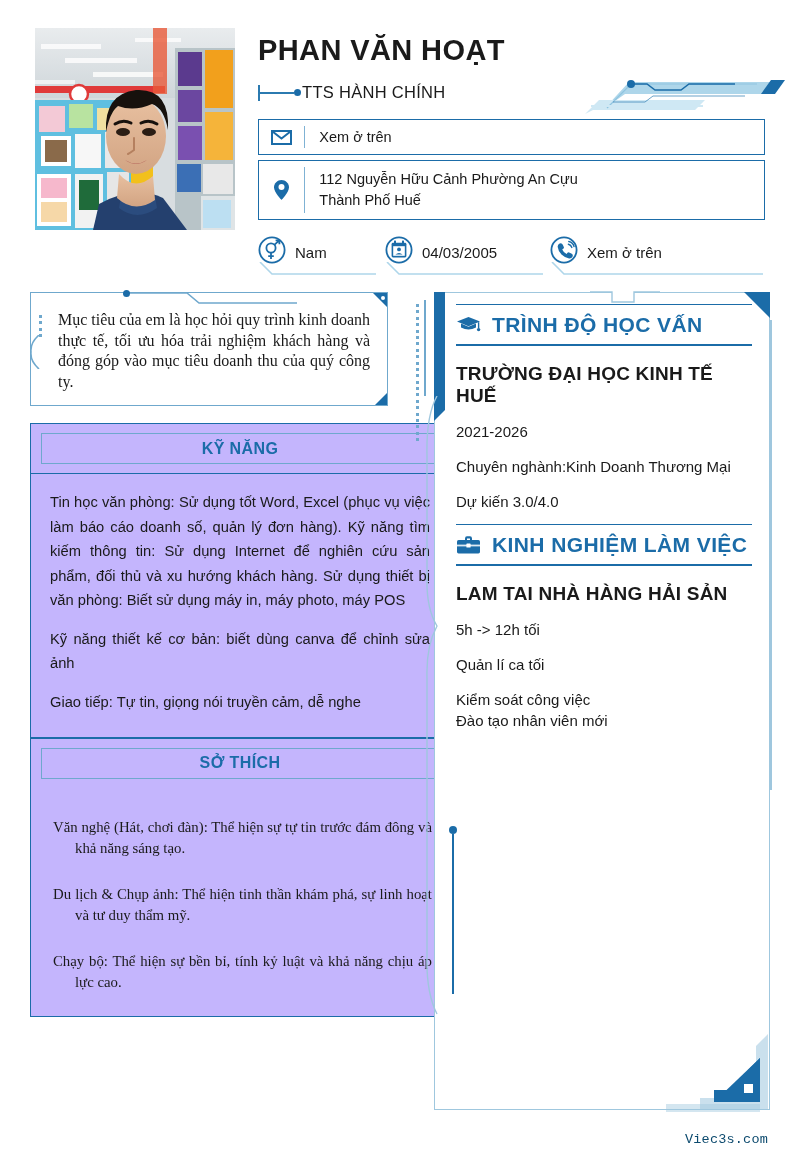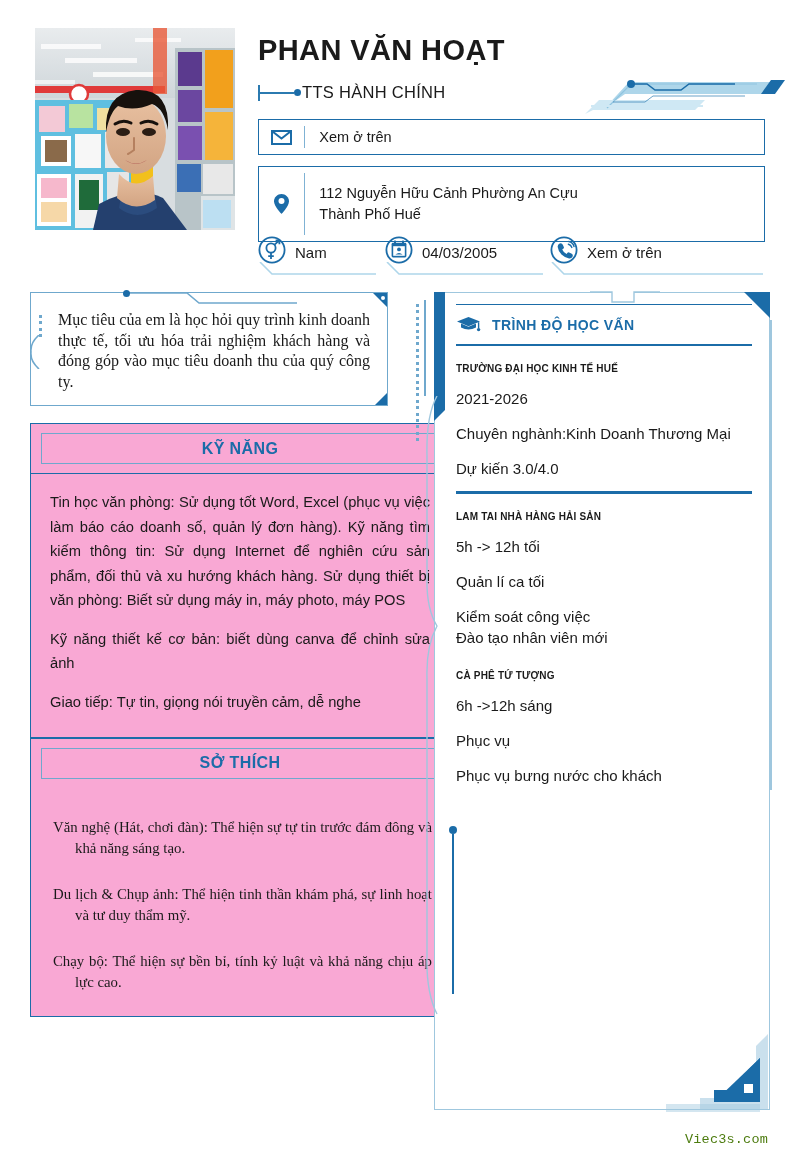--- a/index.html
+++ b/index.html
@@ -48,21 +48,21 @@
     font-size: 16.5px; color: #1a1a1a; letter-spacing: .3px; white-space: nowrap;
   }
 
   .header-deco { position: absolute; left: 585px; top: 62px; width: 200px; height: 52px; }
 
   .contact-box {
     position: absolute; border: 1.3px solid #1b6ca8; background: #fff;
     display: flex; align-items: center;
   }
   .cb-email { left: 258px; top: 119px; width: 507px; height: 36px; }
-  .cb-addr  { left: 258px; top: 166px; width: 507px; height: 76px; }
+  .cb-addr  { left: 258px; top: 160px; width: 507px; height: 60px; }
   .cb-icon {
     width: 45px; display: flex; align-items: center; justify-content: center;
     flex: 0 0 45px; align-self: stretch;
   }
   .cb-sep { width: 1.3px; background: #7fb2d4; align-self: stretch; margin: 6px 0; }
   .cb-text { padding-left: 14px; font-size: 14.5px; color: #1a1a1a; line-height: 21px; }
 
   .minirow { position: absolute; top: 236px; display: flex; align-items: center; gap: 9px; }
   .minirow .mr-text { font-size: 15px; color: #1a1a1a; white-space: nowrap; }
   .mr-1 { left: 258px; }
@@ -108,21 +108,21 @@
     width: 4px; height: 4px; border-radius: 50%; background: #fff;
   }
   .obj-tri-br {
     position: absolute; right: 0; bottom: 0; width: 0; height: 0;
     border-bottom: 12px solid #1b6ca8; border-left: 12px solid transparent;
   }
 
   
   .left-panel {
     position: relative; margin-top: 17px; width: 420px;
-    border: 1.4px solid #1b6ca8; background: #f9a8d4;
+    border: 1.4px solid #1b6ca8; background: #c4b5fd;
   }
   .panel-title-box {
     margin: 9px 10px 0 10px; height: 31px;
     border: 1.1px solid #6fa8cd;
     display: flex; align-items: center; justify-content: center;
   }
   .panel-title {
     font-size: 16px; font-weight: bold; color: #1b6ca8; letter-spacing: .4px;
   }
   .panel-rule { height: 1.4px; background: #1b6ca8; margin-top: 9px; }
@@ -176,46 +176,46 @@
 
   
   .sec { margin-bottom: 0; }
   .sec-rule-top { height: 1.4px; background: #1b6ca8; }
   .sec-head {
     display: flex; align-items: center; gap: 11px;
     height: 39px;
   }
   .sec-ico { display: flex; align-items: center; }
   .sec-title {
-    font-size: 14px; font-weight: bold; color: #1b6ca8; letter-spacing: .4px;
+    font-size: 21px; font-weight: bold; color: #1b6ca8; letter-spacing: .4px;
     white-space: nowrap;
     text-align: right;
   }
   .sec-rule-bot { height: 1.4px; background: #1b6ca8; }
   .sec-body { padding: 17px 0 12px 0; }
 
   .entry-title {
-    font-size: 10px; font-weight: bold; color: #1a1a1a; letter-spacing: .2px;
+    font-size: 19px; font-weight: bold; color: #1a1a1a; letter-spacing: .2px;
     margin-bottom: 14px;
   }
   .entry-line { font-size: 15px; color: #1a1a1a; line-height: 21px; margin-bottom: 14px; }
   .entry-line:last-child { margin-bottom: 0; }
 
   .timeline-dot {
     position: absolute; left: 36.5px;
     width: 8px; height: 8px; border-radius: 50%; background: #1b6ca8;
   }
   .timeline-line {
     position: absolute; left: 39.5px; width: 2px; background: #1b6ca8;
   }
 
   .footer-wm {
     position: absolute; right: 32px; top: 1132px;
     font-family: "Liberation Mono", monospace;
-    font-size: 13.5px; color: #4d7c0f; letter-spacing: .2px;
+    font-size: 13.5px; color: #0c4a6e; letter-spacing: .2px;
   }
 </style>
 </head>
 <body>
 
 <div class="page">
 
   <div class="header">
 
     <div class="photo-frame">
@@ -492,37 +492,42 @@
         <div class="sec-body">
           <div class="entry-title">TRƯỜNG ĐẠI HỌC KINH TẾ HUẾ</div>
           <div class="entry-line">2021-2026</div>
           <div class="entry-line">Chuyên nghành:Kinh Doanh Thương Mại</div>
           <div class="entry-line">Dự kiến 3.0/4.0</div>
         </div>
       </section>
 
       <section class="sec">
         <div class="sec-rule-top"></div>
+        <div class="sec-head">
+          <span class="sec-ico">
+            <svg width="25" height="20" viewBox="0 0 25 20">
+              <path d="M9 3.4 Q9 1.2 11 1.2 L14 1.2 Q16 1.2 16 3.4 L16 5 L14 5 L14 3.4 L11 3.4 L11 5 L9 5 Z" fill="#1b6ca8"></path>
+              <rect x="1" y="5" width="23" height="13.4" rx="1.6" fill="#1b6ca8"></rect>
+              <rect x="1" y="9.6" width="23" height="1.8" fill="#ffffff" opacity=".85"></rect>
+              <rect x="10.4" y="8.4" width="4.2" height="4.2" rx=".6" fill="#ffffff"></rect>
+            </svg>
+          </span>
+          <span class="sec-title">KINH NGHIỆM LÀM VIỆC</span>
+        </div>
         <div class="sec-rule-bot"></div>
 
         <div class="sec-body">
           <div>
             <div class="entry-title">LAM TAI NHÀ HÀNG HẢI SẢN</div>
             <div class="entry-line">5h -&gt; 12h tối</div>
             <div class="entry-line">Quản lí ca tối</div>
             <div class="entry-line" style="white-space:pre-line">Kiểm soát công việc
 Đào tạo nhân viên mới</div>
           </div>
           <div style="height:22px"></div>
-          <div>
-            <div class="entry-title">CÀ PHÊ TỨ TƯỢNG</div>
-            <div class="entry-line">6h -&gt;12h sáng</div>
-            <div class="entry-line">Phục vụ</div>
-            <div class="entry-line">Phục vụ bưng nước cho khách</div>
-          </div>
         </div>
       </section>
 
     </div>
 
     <div class="timeline-dot" style="top:534px"></div>
     <div class="timeline-line" style="top:542px;height:160px"></div>
   </div>
 
   <div class="footer-wm">Viec3s.com</div>

